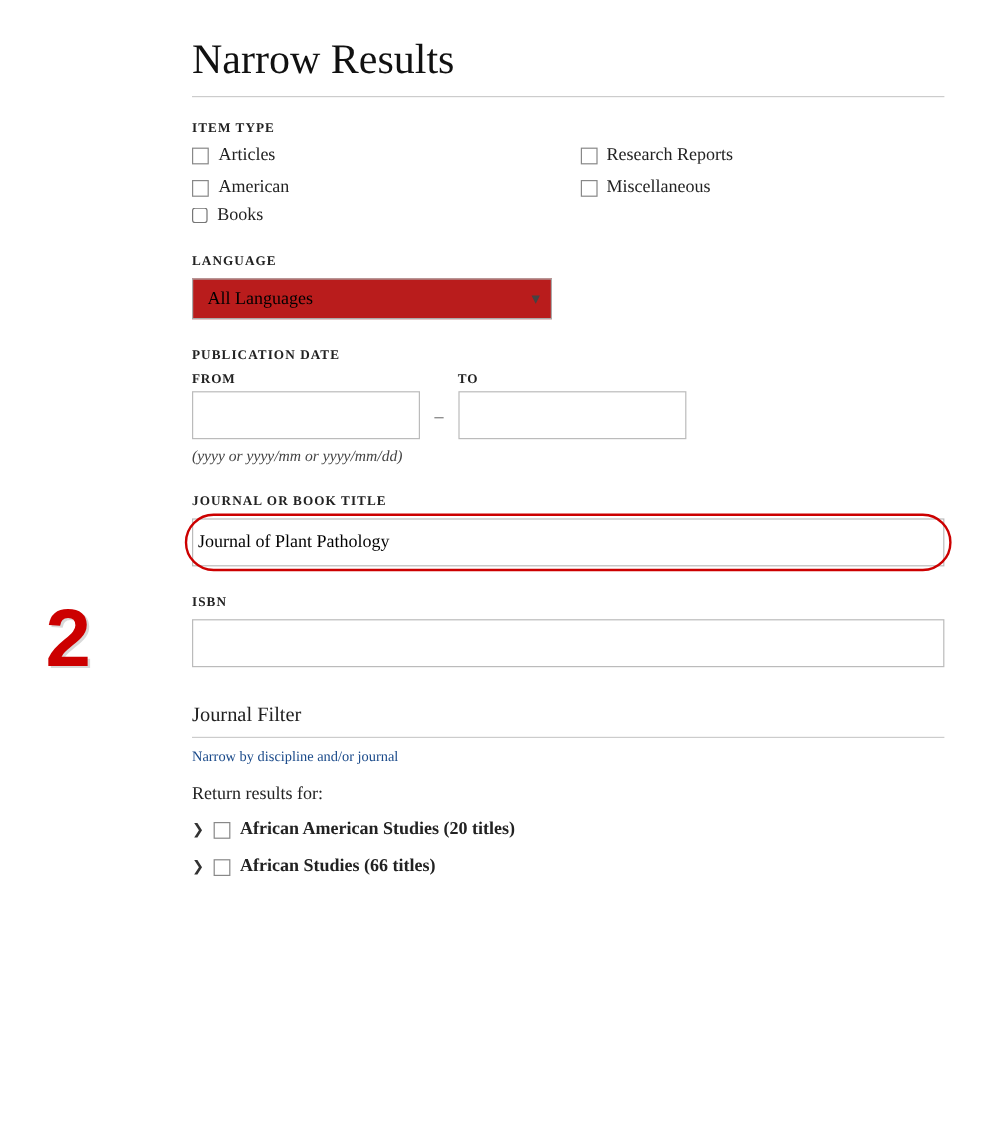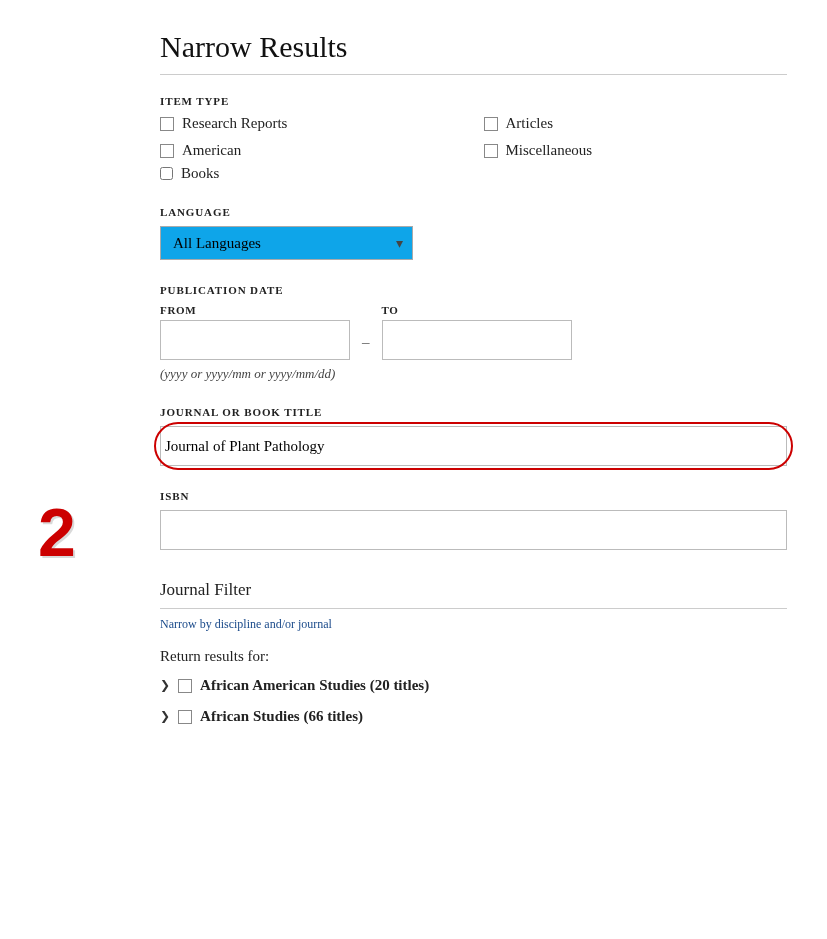--- a/index.html
+++ b/index.html
@@ -9,21 +9,21 @@
       color: #222;
       font-size: 15px;
     }
     .page-wrapper {
       max-width: 827px;
       margin: 0 auto;
       padding: 30px 40px 40px 160px;
       position: relative;
     }
     .section-title {
-      font-size: 30px;
+      font-size: 35px;
       font-weight: normal;
       color: #111;
       border-bottom: 1px solid #ccc;
       padding-bottom: 10px;
       margin-bottom: 20px;
     }
     .field-label {
       font-size: 11px;
       font-weight: bold;
       letter-spacing: 0.08em;
@@ -57,26 +57,26 @@
       flex-shrink: 0;
     }
     .checkbox-single {
       display: flex;
       align-items: center;
       gap: 8px;
       font-size: 15px;
       margin-top: 4px;
     }
     .language-select {
-      width: 253px;
+      width: 300px;
       padding: 8px 12px;
       border: 1px solid #aaa;
       font-size: 15px;
       font-family: Georgia, serif;
-      background: #0ea5e9;
+      background: #b91c1c;
       appearance: none;
       -webkit-appearance: none;
       cursor: pointer;
     }
     .select-wrapper {
       position: relative;
       display: inline-block;
     }
     .select-wrapper::after {
       content: '▾';
@@ -219,26 +219,26 @@
   <div class="step-number">2</div>
 
   <h1 class="section-title">Narrow Results</h1>
 
   <div class="section-block">
     <div class="field-label">ITEM TYPE</div>
     <div class="checkbox-grid">
 
       <label class="checkbox-item">
         <input type="checkbox" style="">
-        <span>Research Reports</span>
+        <span>Articles</span>
       </label>
 
       <label class="checkbox-item">
         <input type="checkbox" style="">
-        <span>Articles</span>
+        <span>Research Reports</span>
       </label>
 
       <label class="checkbox-item">
         <input type="checkbox" style="">
         <span>American</span>
       </label>
 
       <label class="checkbox-item">
         <input type="checkbox" style="">
         <span>Miscellaneous</span>

